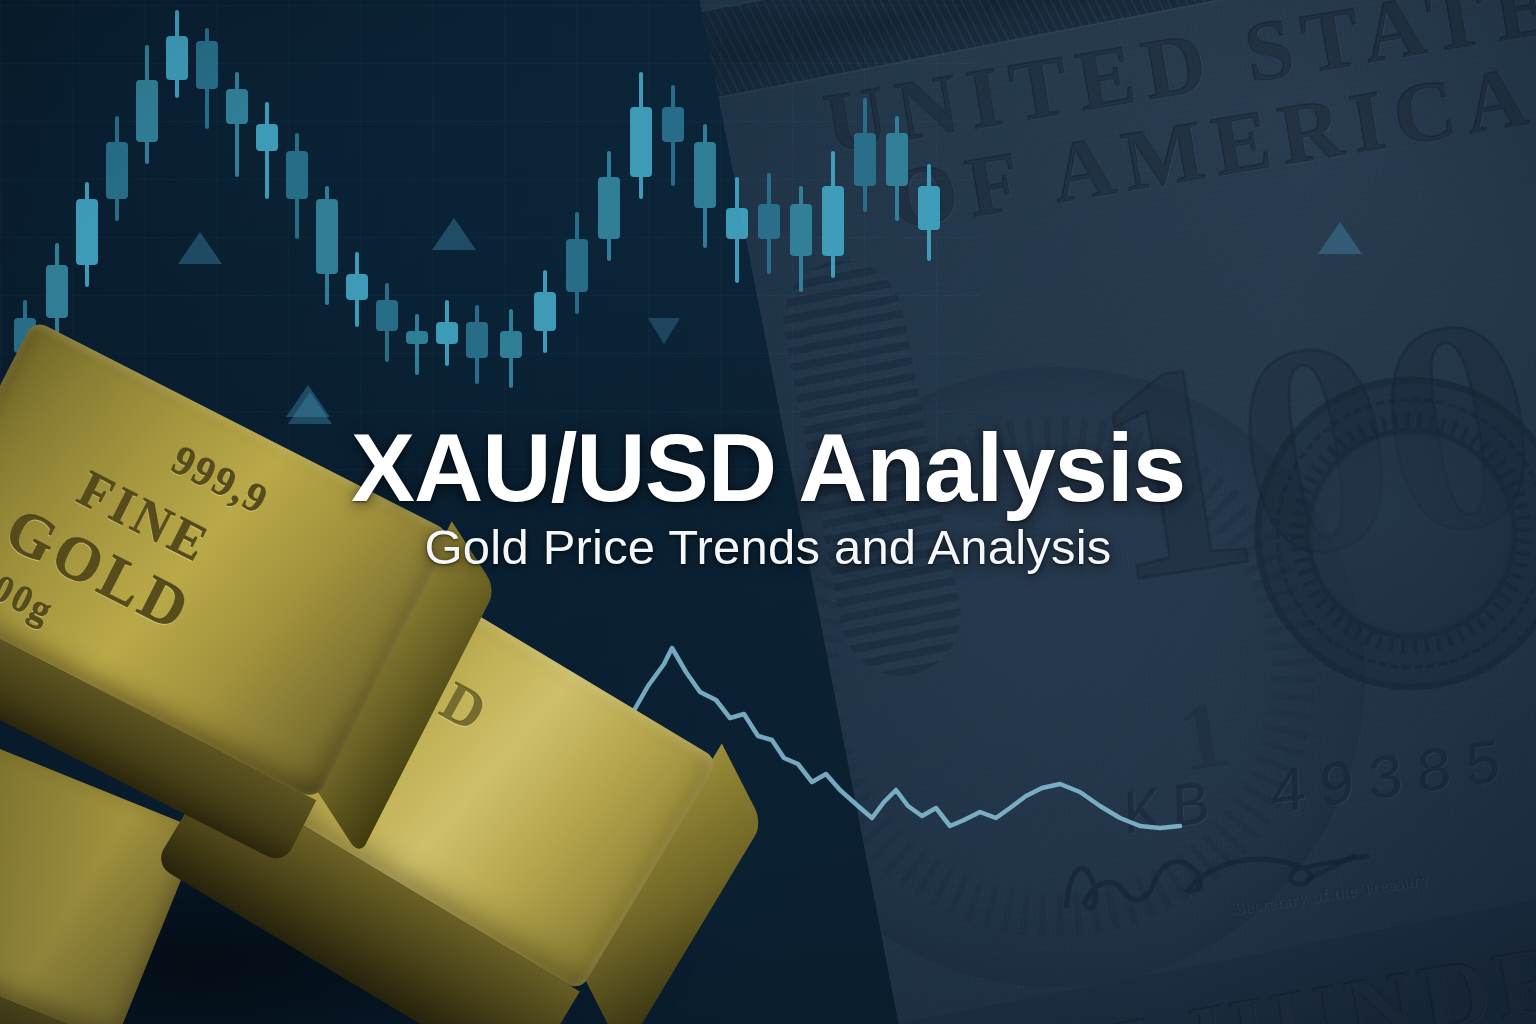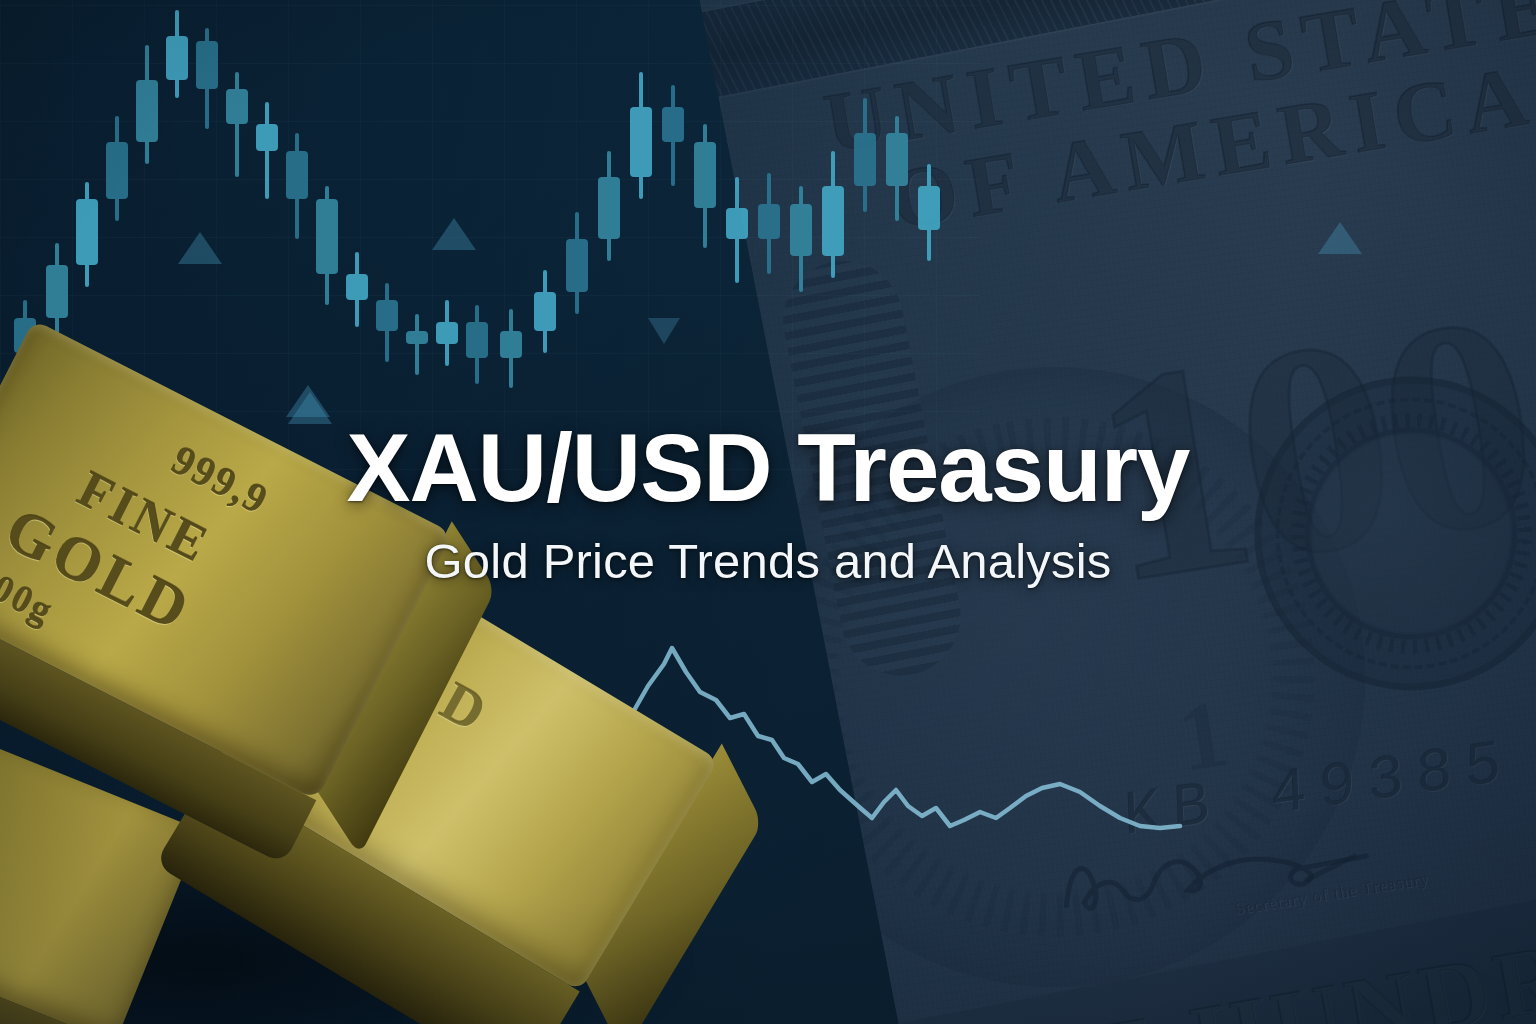--- a/index.html
+++ b/index.html
@@ -353,21 +353,20 @@
     display: block;
     font-size: 96px;
     font-weight: 700;
     color: #ffffff;
     letter-spacing: -1px;
     line-height: 1.05;
     text-shadow: 0 3px 16px rgba(0,0,0,.55), 0 1px 3px rgba(0,0,0,.6);
   }
   #hero-subtitle {
     display: block;
-    margin-top: 14px;
     font-size: 49px;
     font-weight: 400;
     color: #f4f7fa;
     letter-spacing: .2px;
     text-shadow: 0 2px 12px rgba(0,0,0,.55), 0 1px 3px rgba(0,0,0,.6);
   }
 </style>
 </head>
 <body>
 
@@ -578,17 +577,17 @@
         <span class="engrave" id="bar1-gold">GOLD</span>
         <span class="engrave" id="bar1-1000">1000g</span>
       </div>
       <div class="side"></div>
     </div>
   </div>
 
   <div class="layer" id="vignette"></div>
 
   <div id="text-block">
-    <span id="hero-title">XAU/USD Treasury</span>
+    <span id="hero-title">XAU/USD Analysis</span>
     <span id="hero-subtitle">Gold Price Trends and Analysis</span>
   </div>
 
 </div>
 
 </body></html>

